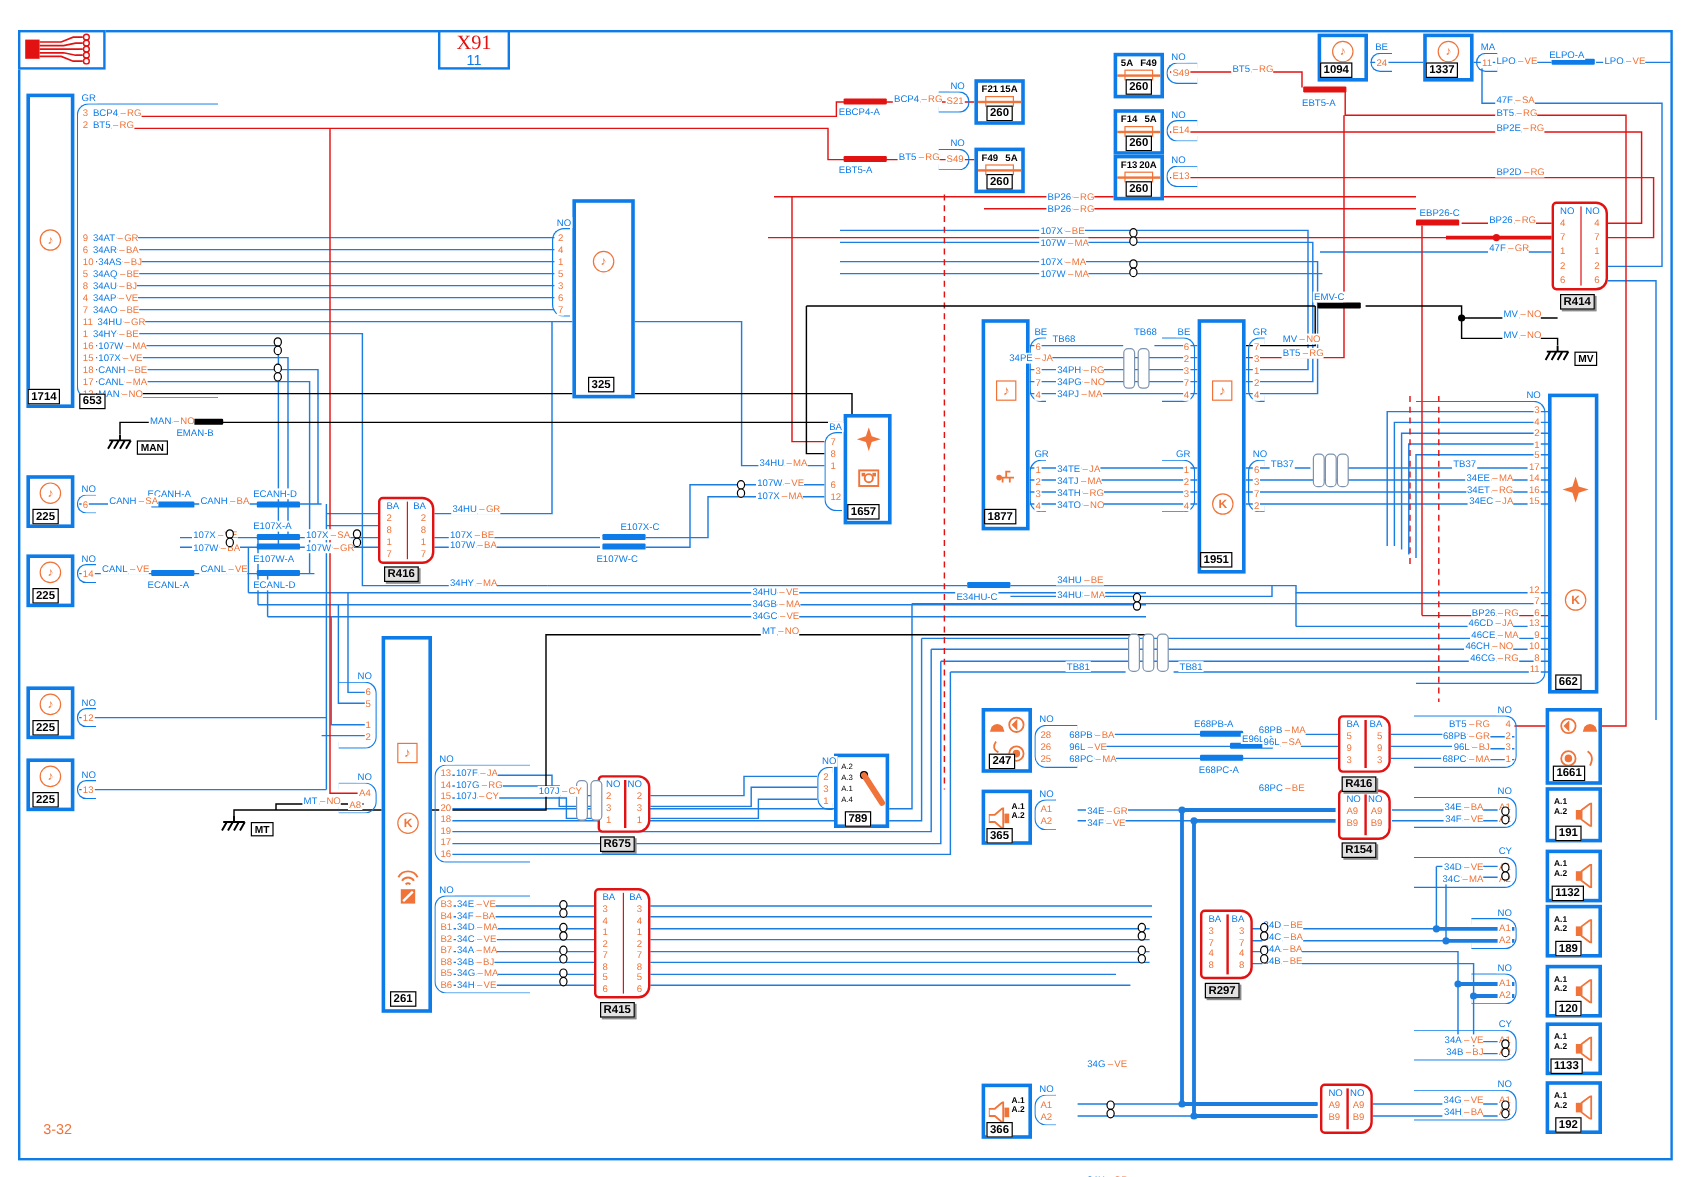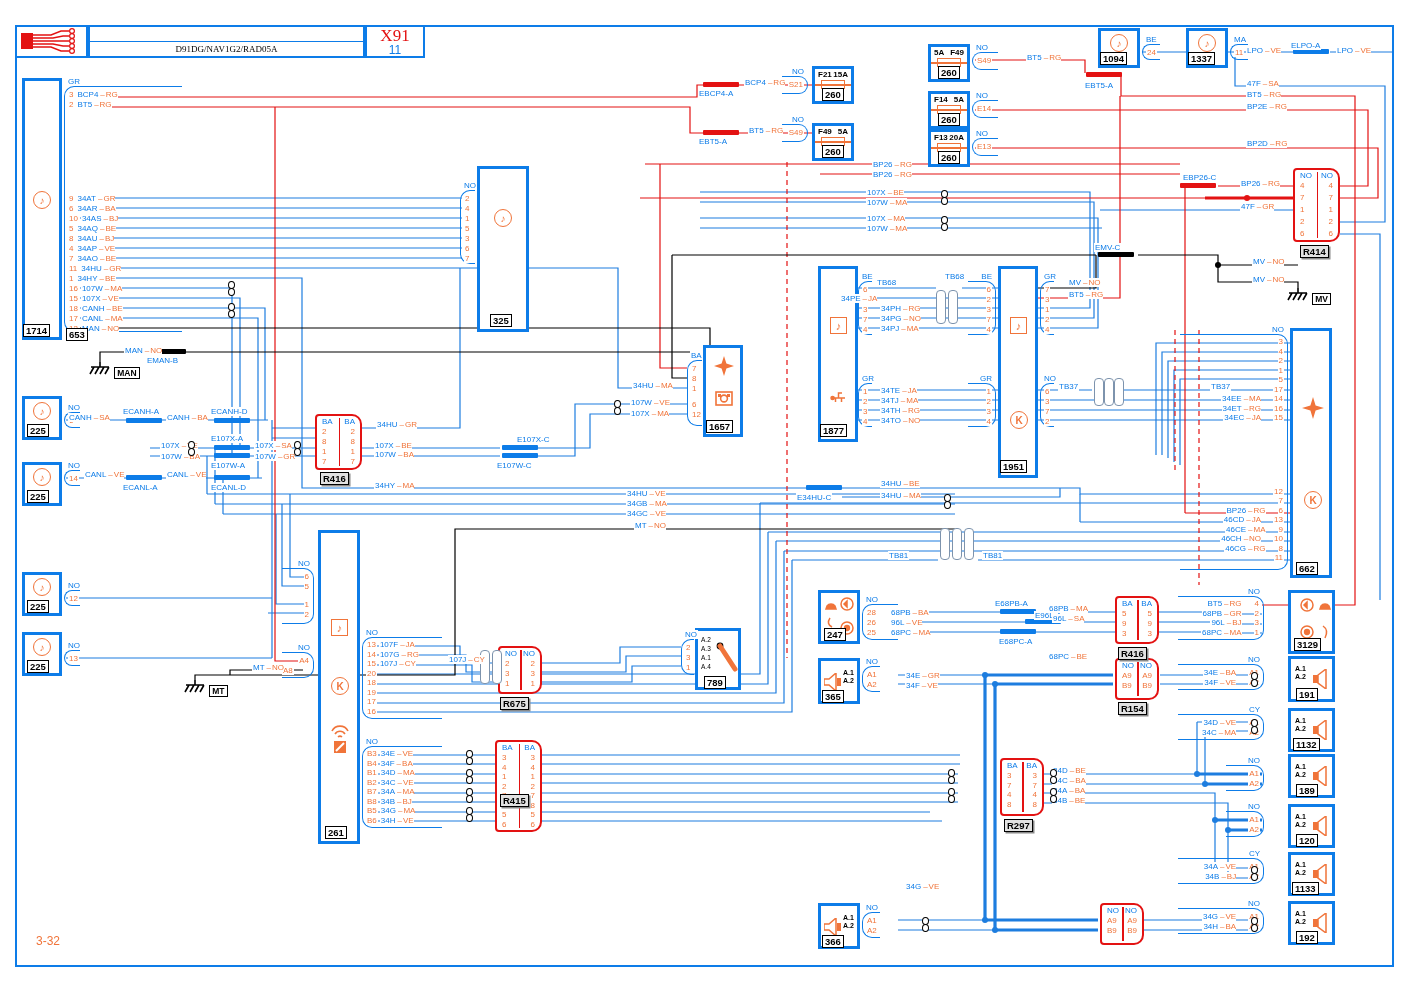--- a/index.html
+++ b/index.html
@@ -135,24 +135,20 @@
     </g>
     <g fill="none" stroke="#e31212" stroke-width="1.2">
       <circle cx="55" cy="4" r="2.4"></circle>
           <circle cx="55" cy="9" r="2.4"></circle>
           <circle cx="55" cy="14" r="2.4"></circle>
       <circle cx="55" cy="19" r="2.4"></circle>
           <circle cx="55" cy="24" r="2.4"></circle>
     </g>
   </svg>
 </div>
-<div class="hdrbox title-cell" style="left:88px;top:25px;width:277px;height:33px">
-  <div class="t0"></div>
-  <div class="t1">D91DG/NAV1G2/RAD05A</div>
-</div>
 <div class="hdrbox" style="left:365px;top:25px;width:60px;height:33px">
   <div class="x91">X91</div>
   <div class="sh11">11</div>
 </div>
 <div class="pageref" style="left:36px;top:934px">3-32</div>
 
 <div class="comp" style="left:22px;top:78px;width:40px;height:262px">
   <span class="ic circ" style="left:8px;top:110px">♪</span>
 </div>
 <div class="tag" style="left:23px;top:324px">1714</div>
@@ -737,21 +733,21 @@
       </div>
       <div class="prow" style="justify-content:flex-end">
         <span class="pn">2</span>
       </div>
 </div>
 <div class="pingrp br" style="left:282px;top:652px;width:32px;height:26px">
   <span class="clabel">NO</span>
   <div class="prow" style="justify-content:flex-end">
         <span class="pn">A4</span>
       </div>
-      <div class="prow" style="justify-content:flex-start">
+      <div class="prow" style="justify-content:center">
         <span class="pn">A8</span>
       </div>
 </div>
 <div class="pingrp bl sm" style="left:362px;top:637px;width:80px;height:82px">
   <span class="clabel">NO</span>
   <div class="prow">
         <span class="pn">13</span>
         <span class="wn">107F</span>
         <span class="wc">JA</span>
       </div>
@@ -912,21 +908,21 @@
       </div>
       <div class="rrow">
         <span>5</span>
         <span>5</span>
       </div>
       <div class="rrow">
         <span>6</span>
         <span>6</span>
       </div>
 </div>
-<div class="tag rtag" style="left:500px;top:794px">R415</div>
+<div class="tag rtag" style="left:500px;top:835px">R415</div>
 
 <div class="comp" style="left:818px;top:590px;width:42px;height:54px">
   <svg class="ic" style="left:3px;top:3px" width="34" height="42">
     <g stroke="#f0743a" stroke-width="1.5" fill="none">
       <path d="M3 10 a5 5 0 0 1 8 0 l1 3 h-10 z" fill="#f0743a"></path>
       <circle cx="23" cy="8" r="6"></circle>
           <path d="M20 8 l3 -3 v6 z" fill="#f0743a"></path>
       <path d="M6 22 q-4 6 2 9"></path>
       <circle cx="23" cy="32" r="6"></circle>
           <circle cx="23" cy="32" r="2.4" fill="#f0743a"></circle>
@@ -975,21 +971,21 @@
     <g stroke="#f0743a" stroke-width="1.5" fill="none">
       <circle cx="12" cy="9" r="6"></circle>
           <path d="M9 9 l3 -3 v6 z" fill="#f0743a"></path>
       <path d="M26 10 a5 5 0 0 1 8 0 l1 3 h-10 z" fill="#f0743a"></path>
       <circle cx="12" cy="36" r="6"></circle>
           <circle cx="12" cy="36" r="2.4" fill="#f0743a"></circle>
       <path d="M28 30 q6 4 2 12"></path>
     </g>
   </svg>
 </div>
-<div class="tag" style="left:1294px;top:638px">3129</div>
+<div class="tag" style="left:1294px;top:638px">1661</div>
 <div class="pingrp br rev sm" style="left:1178px;top:596px;width:86px;height:44px">
   <span class="clabel">NO</span>
   <div class="prow">
         <span class="pn">4</span>
         <span class="wn">BT5</span>
         <span class="wc">RG</span>
       </div>
       <div class="prow">
         <span class="pn">2</span>
         <span class="wn">68PB</span>
@@ -1291,21 +1287,21 @@
 <span class="sl" style="left:1034px;top:611px">E96L-A</span>
 <span class="sl" style="left:998px;top:637px">E68PC-A</span>
 
 <span class="wl" style="left:376px;top:420px"><i class="wn">34HU</i><i class="wc">GR</i></span>
 <span class="wl" style="left:374px;top:441px"><i class="wn">107X</i><i class="wc">BE</i></span>
 <span class="wl" style="left:374px;top:450px"><i class="wn">107W</i><i class="wc">BA</i></span>
 <span class="wl" style="left:374px;top:481px"><i class="wn">34HY</i><i class="wc">MA</i></span>
 <span class="wl" style="left:632px;top:381px"><i class="wn">34HU</i><i class="wc">MA</i></span>
 <span class="wl" style="left:630px;top:398px"><i class="wn">107W</i><i class="wc">VE</i></span>
 <span class="wl" style="left:630px;top:409px"><i class="wn">107X</i><i class="wc">MA</i></span>
-<span class="wl" style="left:68px;top:413px"><i class="wn">CANH</i><i class="wc">SA</i></span>
+<span class="wl" style="left:90px;top:413px"><i class="wn">CANH</i><i class="wc">SA</i></span>
 <span class="wl" style="left:166px;top:413px"><i class="wn">CANH</i><i class="wc">BA</i></span>
 <span class="wl" style="left:84px;top:470px"><i class="wn">CANL</i><i class="wc">VE</i></span>
 <span class="wl" style="left:166px;top:470px"><i class="wn">CANL</i><i class="wc">VE</i></span>
 <span class="wl" style="left:160px;top:441px"><i class="wn">107X</i><i class="wc">VE</i></span>
 <span class="wl" style="left:254px;top:441px"><i class="wn">107X</i><i class="wc">SA</i></span>
 <span class="wl" style="left:160px;top:452px"><i class="wn">107W</i><i class="wc">BA</i></span>
 <span class="wl" style="left:254px;top:452px"><i class="wn">107W</i><i class="wc">GR</i></span>
 <span class="wl" style="left:744px;top:78px"><i class="wn">BCP4</i><i class="wc">RG</i></span>
 <span class="wl" style="left:748px;top:126px"><i class="wn">BT5</i><i class="wc">RG</i></span>
 <span class="wl" style="left:1026px;top:53px"><i class="wn">BT5</i><i class="wc">RG</i></span>

